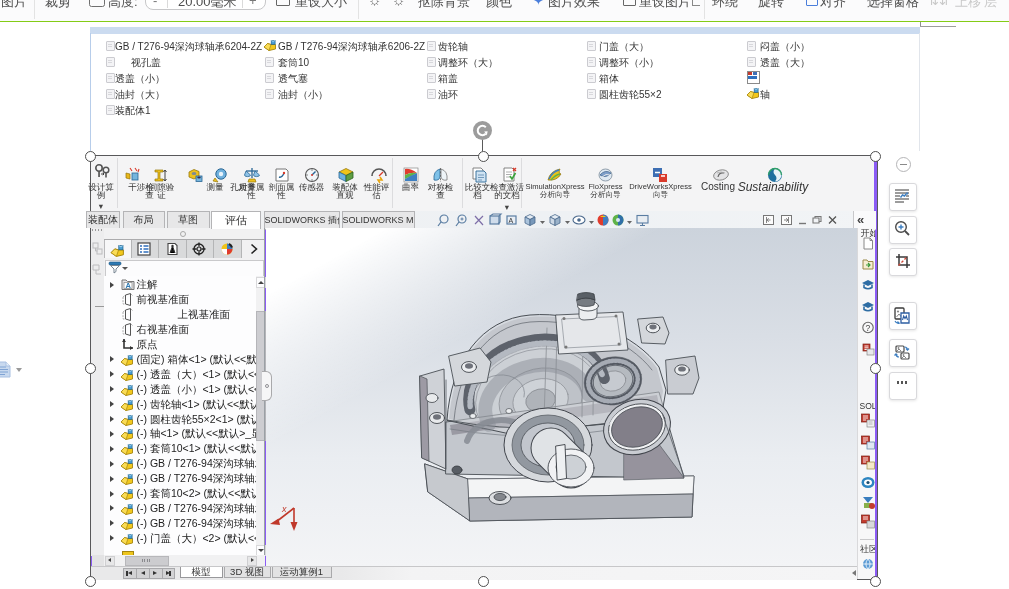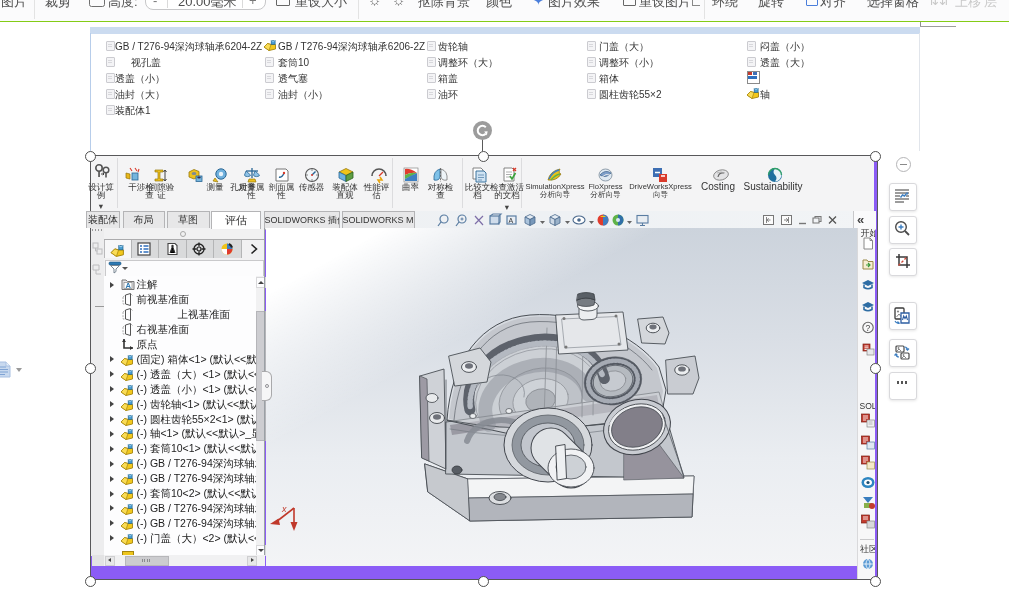--- a/index.html
+++ b/index.html
@@ -268,21 +268,21 @@
         <ellipse cx="9" cy="7" rx="7.5" ry="5" fill="#e3e3e5" stroke="#888" stroke-width=".9" transform="rotate(-14 9 7)"></ellipse>
         <path d="M6 9 q1 -5 6 -4" fill="none" stroke="#666" stroke-width="1.2"></path>
         <path d="M5 5 q4 -2 8 0" fill="none" stroke="#aaa" stroke-width=".8"></path>
       </svg>
     <div class="lb" style="left:627px;top:27px;transform:translateX(-50%);font-size:10px;">Costing</div>
     <svg class="ab" style="left:676px;top:11px;" width="16" height="16" viewBox="0 0 16 16">
         <circle cx="8" cy="8" r="7" fill="#1f6f9f"></circle>
         <path d="M8 1.5 a6.5 6.5 0 0 1 0 13 q3 -3.5 0 -6.5 q-3 -3 0 -6.5 z" fill="#e8f2f8"></path>
         <path d="M1.5 8 a6.5 6.5 0 0 1 13 0" fill="none" stroke="#2f9f68" stroke-width="1.4"></path>
       </svg>
-    <div class="lb" style="left:682px;top:27px;transform:translateX(-50%);font-size:10px;">Sustainability</div>
+    <div class="lb" style="left:682px;top:27px;transform:translateX(-50%);font-size:12px;font-style:italic;">Sustainability</div>
   </div>
   <div id="swtabs" class="ab">
     <div class="swtab" style="left:-5px;width:34px;">装配体</div>
     <div class="swtab" style="left:31.5px;width:42px;">布局</div>
     <div class="swtab" style="left:75.5px;width:43px;">草图</div>
     <div class="swtab act" style="left:120px;width:50px;">评估</div>
     <div class="swtab" style="left:172.5px;width:76px;font-size:9px;">SOLIDWORKS 插件</div>
     <div class="swtab" style="left:250.5px;width:73px;font-size:9px;">SOLIDWORKS MBD</div>
     <svg class="ab" style="left:346px;top:2px;" width="215" height="15" viewBox="0 0 215 15">
       <g stroke="#5a7da2" fill="none" stroke-width="1.2">
@@ -671,20 +671,36 @@
   </div>
   <div id="hsb" class="ab">
     <div class="ab" style="left:0;top:0;width:12px;height:11px;background:#e3e3e4;"></div>
     <div class="ab" style="left:13px;top:0.5px;width:10px;height:10px;background:#e7e7e8;border:1px solid #cfcfd1;box-sizing:border-box;"></div>
     <div class="ab" style="left:16px;top:3px;width:0;height:0;border-right:3.5px solid #444;border-top:2.8px solid transparent;border-bottom:2.8px solid transparent;"></div>
     <div class="ab" style="left:33px;top:0.5px;width:44px;height:10px;background:#cccccf;border:1px solid #b7b7ba;box-sizing:border-box;"></div>
     <div class="ab" style="left:50px;top:3.5px;width:9px;height:3px;background:repeating-linear-gradient(90deg,#8a8a8e 0 1px,transparent 1px 2.5px);"></div>
     <div class="ab" style="left:155px;top:0.5px;width:10px;height:10px;background:#e7e7e8;border:1px solid #cfcfd1;box-sizing:border-box;"></div>
     <div class="ab" style="left:158.5px;top:3px;width:0;height:0;border-left:3.5px solid #444;border-top:2.8px solid transparent;border-bottom:2.8px solid transparent;"></div>
   </div>
+  <div id="btabs" class="ab">
+    <div class="ab" style="left:31.5px;top:1px;width:52px;height:10.5px;background:#d2d2d4;border:1px solid #a8a8ab;box-sizing:border-box;"></div>
+    <div class="ab" style="left:44.5px;top:1px;width:1px;height:10.5px;background:#a8a8ab;"></div>
+    <div class="ab" style="left:57.5px;top:1px;width:1px;height:10.5px;background:#a8a8ab;"></div>
+    <div class="ab" style="left:70.5px;top:1px;width:1px;height:10.5px;background:#a8a8ab;"></div>
+    <div class="ab" style="left:35px;top:4px;width:1.5px;height:5px;background:#333;"></div>
+    <div class="ab" style="left:37px;top:4px;width:0;height:0;border-right:4px solid #333;border-top:2.5px solid transparent;border-bottom:2.5px solid transparent;"></div>
+    <div class="ab" style="left:49.5px;top:4px;width:0;height:0;border-right:4px solid #333;border-top:2.5px solid transparent;border-bottom:2.5px solid transparent;"></div>
+    <div class="ab" style="left:61.5px;top:4px;width:0;height:0;border-left:4px solid #333;border-top:2.5px solid transparent;border-bottom:2.5px solid transparent;"></div>
+    <div class="ab" style="left:74.5px;top:4px;width:0;height:0;border-left:4px solid #333;border-top:2.5px solid transparent;border-bottom:2.5px solid transparent;"></div>
+    <div class="ab" style="left:78px;top:4px;width:1.5px;height:5px;background:#333;"></div>
+    <div class="btab" style="left:88.5px;width:41px;background:#fff;border-color:#98989b;">模型</div>
+    <div class="btab" style="left:132.5px;width:45px;">3D 视图</div>
+    <div class="btab" style="left:180.5px;width:58px;">运动算例1</div>
+    <div class="ab" style="left:761px;top:3px;width:0;height:0;border-right:4px solid #777;border-top:3px solid transparent;border-bottom:3px solid transparent;"></div>
+  </div>
 </div>
 
 <div class="hd" style="left:85px;top:150.5px;"></div>
 <div class="hd" style="left:477.5px;top:150.5px;"></div>
 <div class="hd" style="left:870px;top:150.5px;"></div>
 <div class="hd" style="left:85px;top:363px;"></div>
 <div class="hd" style="left:870px;top:363px;"></div>
 <div class="hd" style="left:85px;top:575.5px;"></div>
 <div class="hd" style="left:477.5px;top:575.5px;"></div>
 <div class="hd" style="left:870px;top:575.5px;"></div>

